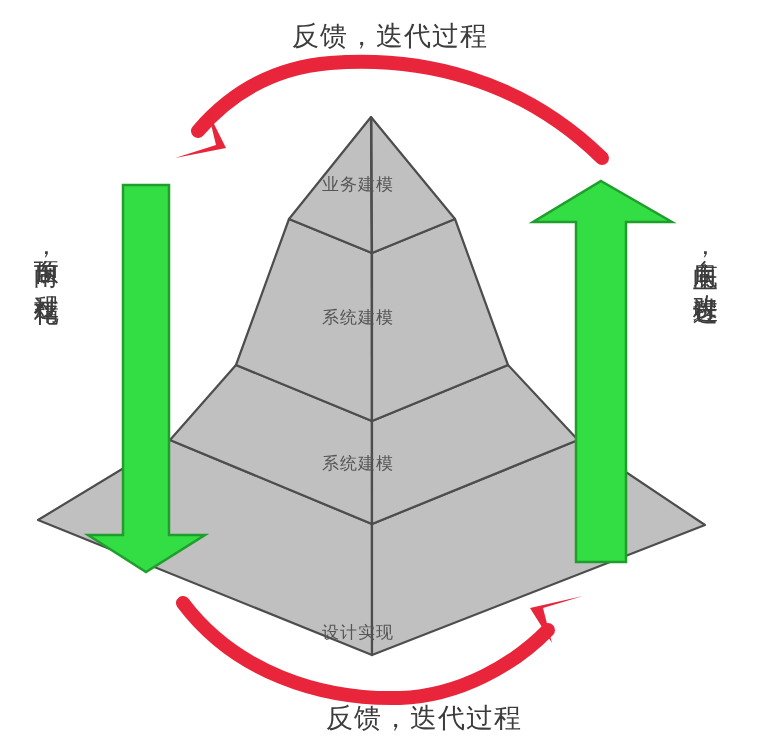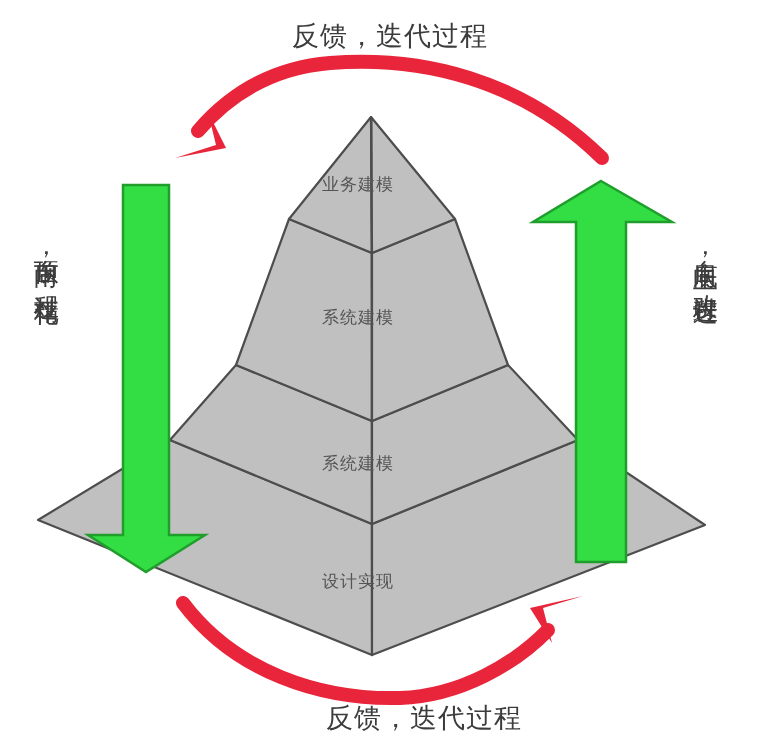--- a/index.html
+++ b/index.html
@@ -110,17 +110,17 @@
     <div class="v-label" style="left:33px; top:240px;">自顶向下，过程精化</div>
 
     <div class="v-label" style="left:692px; top:240px;">自底向上，改进过程</div>
 
     <div class="tier-label" style="left:322px; top:173px;">业务建模</div>
 
     <div class="tier-label" style="left:322px; top:306px;">系统建模</div>
 
     <div class="tier-label" style="left:322px; top:452px;">系统建模</div>
 
-    <div class="tier-label" style="left:322px; top:570px;">设计实现</div>
+    <div class="tier-label" style="left:322px; top:621px;">设计实现</div>
 
   </div>
 
 </div>
 
 </body></html>

